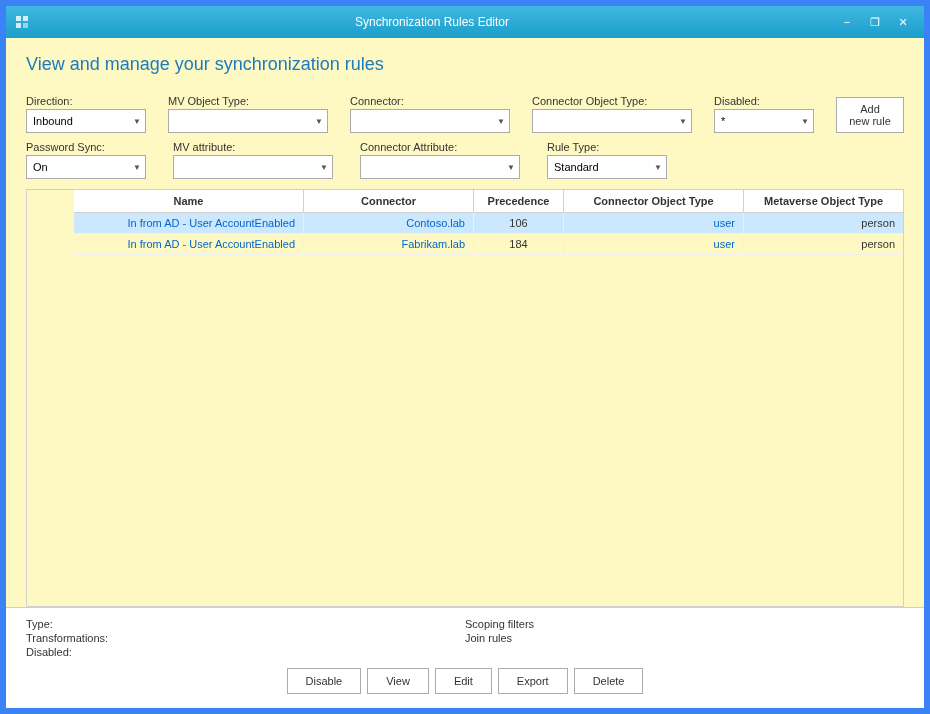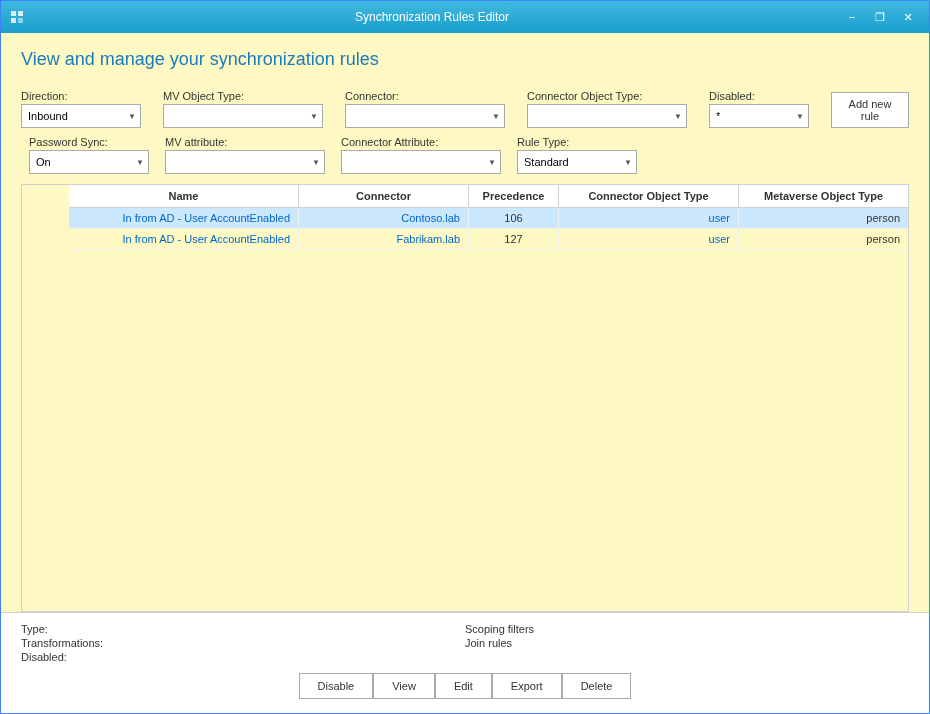--- a/index.html
+++ b/index.html
@@ -7,21 +7,21 @@
       font-family: 'Segoe UI', Tahoma, Geneva, Verdana, sans-serif;
       font-size: 12px;
       background: #f0f0f0;
       width: 930px;
       height: 714px;
       overflow: hidden;
     }
     .window {
       width: 930px;
       height: 714px;
-      border: 1px solid #3b82f6;
+      border: 6px solid #3b82f6;
       display: flex;
       flex-direction: column;
     }
     .title-bar {
       background: linear-gradient(to bottom, #40b8e0, #1a9ecb);
       height: 32px;
       display: flex;
       align-items: center;
       justify-content: space-between;
       padding: 0 8px;
@@ -73,22 +73,21 @@
     }
     .filters-area {
       padding: 10px 20px;
       display: flex;
       flex-direction: column;
       gap: 8px;
     }
     .filter-row {
       display: flex;
       align-items: center;
-      gap: 16px;
-      margin-left: 8px;
+      gap: 27px;
     }
     .filter-group {
       display: flex;
       flex-direction: column;
       gap: 2px;
     }
     .filter-label {
       font-size: 11px;
       color: #333;
     }
@@ -197,20 +196,21 @@
       flex-direction: column;
       gap: 2px;
     }
     .bottom-label {
       font-size: 11px;
       color: #333;
     }
     .bottom-actions {
       display: flex;
       justify-content: center;
+      gap: 6px;
       padding: 8px 0 4px 0;
     }
     .action-btn {
       height: 26px;
       padding: 0 18px;
       background: white;
       border: 1px solid #ababab;
       font-size: 11px;
       cursor: pointer;
       color: #333;
@@ -329,21 +329,21 @@
       <div class="table-row selected">
     <div class="td">In from AD - User AccountEnabled</div>
     <div class="td">Contoso.lab</div>
     <div class="td center plain">106</div>
     <div class="td">user</div>
     <div class="td plain">person</div>
   </div>
           <div class="table-row">
     <div class="td">In from AD - User AccountEnabled</div>
     <div class="td">Fabrikam.lab</div>
-    <div class="td center plain">127</div>
+    <div class="td center plain">184</div>
     <div class="td">user</div>
     <div class="td plain">person</div>
   </div>
         </div>
     </div>
 
     <div class="bottom-panel">
       <div class="bottom-content">
         <div class="bottom-left">
           <span class="bottom-label">Type:</span>

